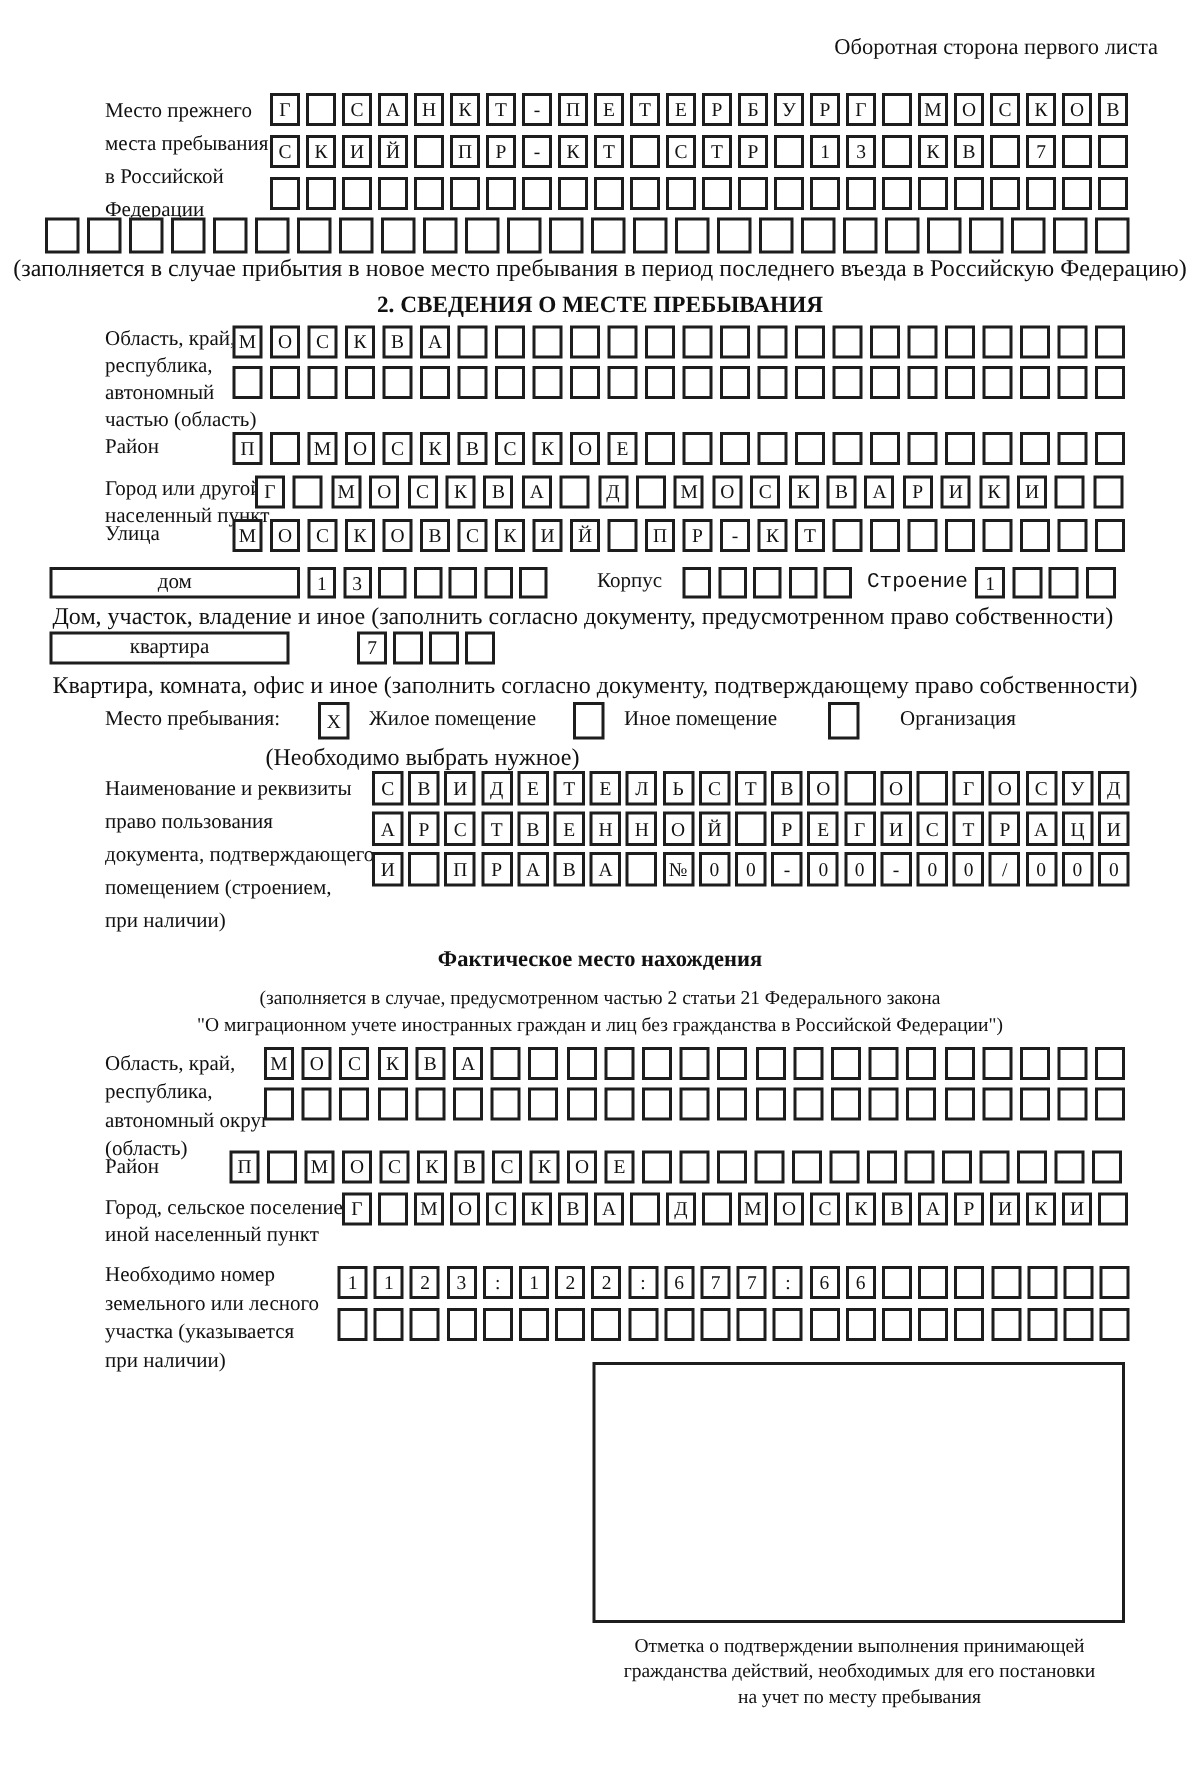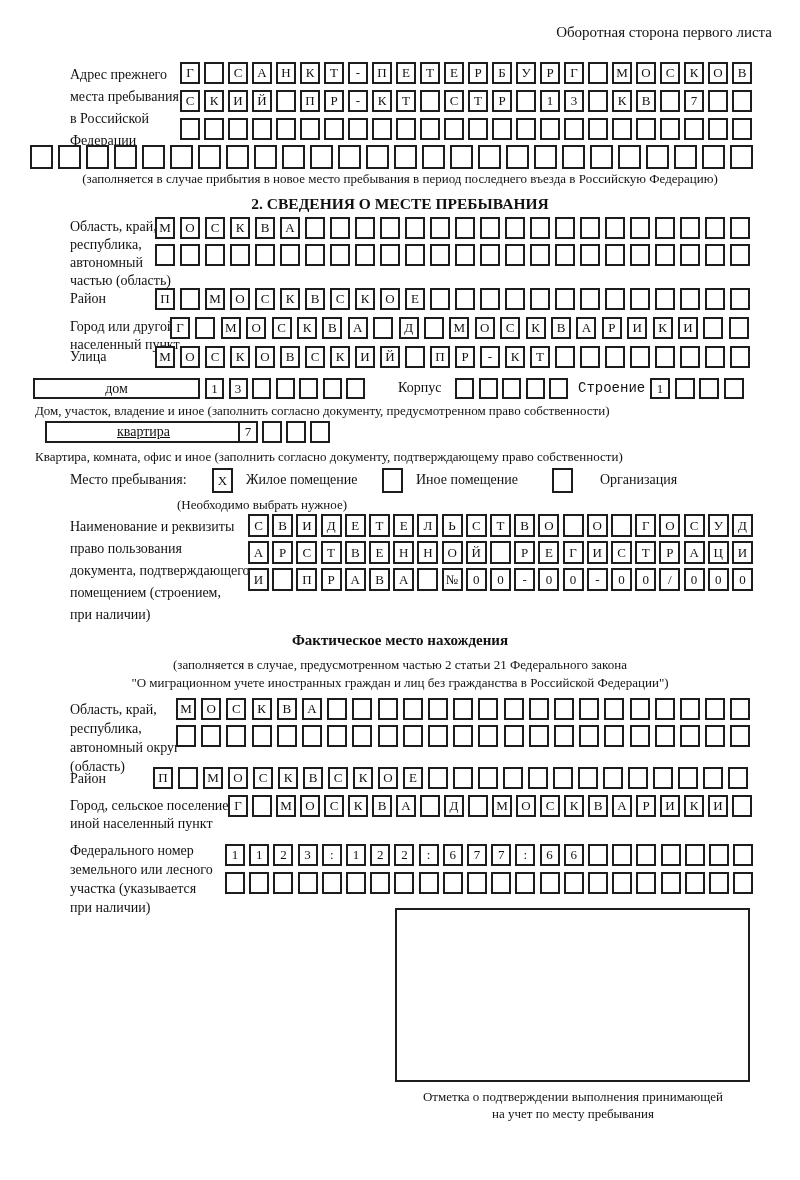--- a/index.html
+++ b/index.html
@@ -1,42 +1,42 @@
 <!DOCTYPE html>
 <html><head>
 <meta charset="utf-8">
 <style>
   html,body{margin:0;padding:0;background:#fff;}
   .page{position:relative;width:800px;height:1180px;background:#fff;color:#111;
         font-family:"Liberation Serif", serif;overflow:hidden;}
   .abs{position:absolute;}
   .lbl{font-size:14px;line-height:1.0;color:#111;}
   .lines div{white-space:nowrap;}
-  .cap{font-size:13px;color:#111;white-space:nowrap;}
+  .cap{font-size:16px;color:#111;white-space:nowrap;}
   .center{left:0;width:800px;text-align:center;}
   .title{font-size:15.5px;font-weight:bold;}
   .boxrow{position:absolute;}
   .cbox{position:absolute;top:0;box-sizing:border-box;border:2px solid #1d1d1d;
         text-align:center;font-size:13px;font-weight:500;background:#fff;overflow:hidden;}
   .rect{position:absolute;box-sizing:border-box;border:2px solid #1d1d1d;
         text-align:center;font-size:14px;background:#fff;}
   .chk{position:absolute;box-sizing:border-box;border:2px solid #1d1d1d;width:21px;height:25px;
        text-align:center;font-size:13px;line-height:21px;background:#fff;}
   .stamp{position:absolute;box-sizing:border-box;border:2px solid #1d1d1d;background:#fff;}
   .capblock{font-size:13px;line-height:17px;text-align:center;}
 </style>
 </head>
 <body>
 
 <div class="page">
 
   <div class="abs cap" style="left:498px;top:24px;width:274px;text-align:right;font-size:15px;">Оборотная сторона первого листа</div>
 
   <div class="abs lbl lines" style="left:70px;top:64px;line-height:22px;">
-      <div>Адрес прежнего</div>
+      <div>Место прежнего</div>
       <div>места пребывания</div>
       <div>в Российской</div>
       <div>Федерации</div>
     </div>
 
   <div class="boxrow" style="left: 180px; top: 62px; width: 572px; height: 22px;">
       <span class="cbox" style="left: 0px; width: 20px; height: 22px; line-height: 18px;">Г</span>
       <span class="cbox" style="left: 24px; width: 20px; height: 22px; line-height: 18px;"></span>
       <span class="cbox" style="left: 48px; width: 20px; height: 22px; line-height: 18px;">С</span>
       <span class="cbox" style="left: 72px; width: 20px; height: 22px; line-height: 18px;">А</span>
@@ -311,21 +311,21 @@
     </div>
   <div class="abs lbl" style="left:578px;top:381px;font-family:Liberation Mono, monospace;">Строение</div>
   <div class="boxrow" style="left: 650px; top: 378px; width: 93.5px; height: 21px;">
       <span class="cbox" style="left: 0px; width: 20px; height: 21px; line-height: 17px;">1</span>
       <span class="cbox" style="left: 24.5px; width: 20px; height: 21px; line-height: 17px;"></span>
       <span class="cbox" style="left: 49px; width: 20px; height: 21px; line-height: 17px;"></span>
       <span class="cbox" style="left: 73.5px; width: 20px; height: 21px; line-height: 17px;"></span>
     </div>
   <div class="abs cap" style="left:35px;top:403px;">Дом, участок, владение и иное (заполнить согласно документу, предусмотренном право собственности)</div>
 
-  <div class="rect" style="left:45px;top:421px;width:197px;height:22px;line-height:18px;text-decoration:underline;">квартира</div>
+  <div class="rect" style="left:33px;top:421px;width:160px;height:22px;line-height:18px;">квартира</div>
   <div class="boxrow" style="left: 238px; top: 421px; width: 92px; height: 22px;">
       <span class="cbox" style="left: 0px; width: 20px; height: 22px; line-height: 18px;">7</span>
       <span class="cbox" style="left: 24px; width: 20px; height: 22px; line-height: 18px;"></span>
       <span class="cbox" style="left: 48px; width: 20px; height: 22px; line-height: 18px;"></span>
       <span class="cbox" style="left: 72px; width: 20px; height: 22px; line-height: 18px;"></span>
     </div>
   <div class="abs cap" style="left:35px;top:449px;">Квартира, комната, офис и иное (заполнить согласно документу, подтверждающему право собственности)</div>
 
   <div class="abs lbl" style="left:70px;top:473px;">Место пребывания:</div>
   <div class="chk" style="left:212px;top:468px;">
@@ -533,21 +533,21 @@
       <span class="cbox" style="left: 360px; width: 20px; height: 22px; line-height: 18px;">В</span>
       <span class="cbox" style="left: 384px; width: 20px; height: 22px; line-height: 18px;">А</span>
       <span class="cbox" style="left: 408px; width: 20px; height: 22px; line-height: 18px;">Р</span>
       <span class="cbox" style="left: 432px; width: 20px; height: 22px; line-height: 18px;">И</span>
       <span class="cbox" style="left: 456px; width: 20px; height: 22px; line-height: 18px;">К</span>
       <span class="cbox" style="left: 480px; width: 20px; height: 22px; line-height: 18px;">И</span>
       <span class="cbox" style="left: 504px; width: 20px; height: 22px; line-height: 18px;"></span>
     </div>
 
   <div class="abs lbl lines" style="left:70px;top:841px;line-height:19px;">
-      <div>Федерального номер</div>
+      <div>Необходимо номер</div>
       <div>земельного или лесного</div>
       <div>участка (указывается</div>
       <div>при наличии)</div>
     </div>
   <div class="boxrow" style="left: 225px; top: 844px; width: 528.2px; height: 22px;">
       <span class="cbox" style="left: 0px; width: 20px; height: 22px; line-height: 18px;">1</span>
       <span class="cbox" style="left: 24.2px; width: 20px; height: 22px; line-height: 18px;">1</span>
       <span class="cbox" style="left: 48.4px; width: 20px; height: 22px; line-height: 18px;">2</span>
       <span class="cbox" style="left: 72.6px; width: 20px; height: 22px; line-height: 18px;">3</span>
       <span class="cbox" style="left: 96.8px; width: 20px; height: 22px; line-height: 18px;">:</span>
@@ -590,16 +590,17 @@
       <span class="cbox" style="left: 411.4px; width: 20px; height: 22px; line-height: 18px;"></span>
       <span class="cbox" style="left: 435.6px; width: 20px; height: 22px; line-height: 18px;"></span>
       <span class="cbox" style="left: 459.8px; width: 20px; height: 22px; line-height: 18px;"></span>
       <span class="cbox" style="left: 484px; width: 20px; height: 22px; line-height: 18px;"></span>
       <span class="cbox" style="left: 508.2px; width: 20px; height: 22px; line-height: 18px;"></span>
     </div>
 
   <div class="stamp" style="left:395px;top:908px;width:355px;height:174px;"></div>
   <div class="abs capblock lines" style="left:385px;top:1088px;width:376px;">
       <div>Отметка о подтверждении выполнения принимающей</div>
+      <div>гражданства действий, необходимых для его постановки</div>
       <div>на учет по месту пребывания</div>
     </div>
 
 </div>
 
 </body></html>

